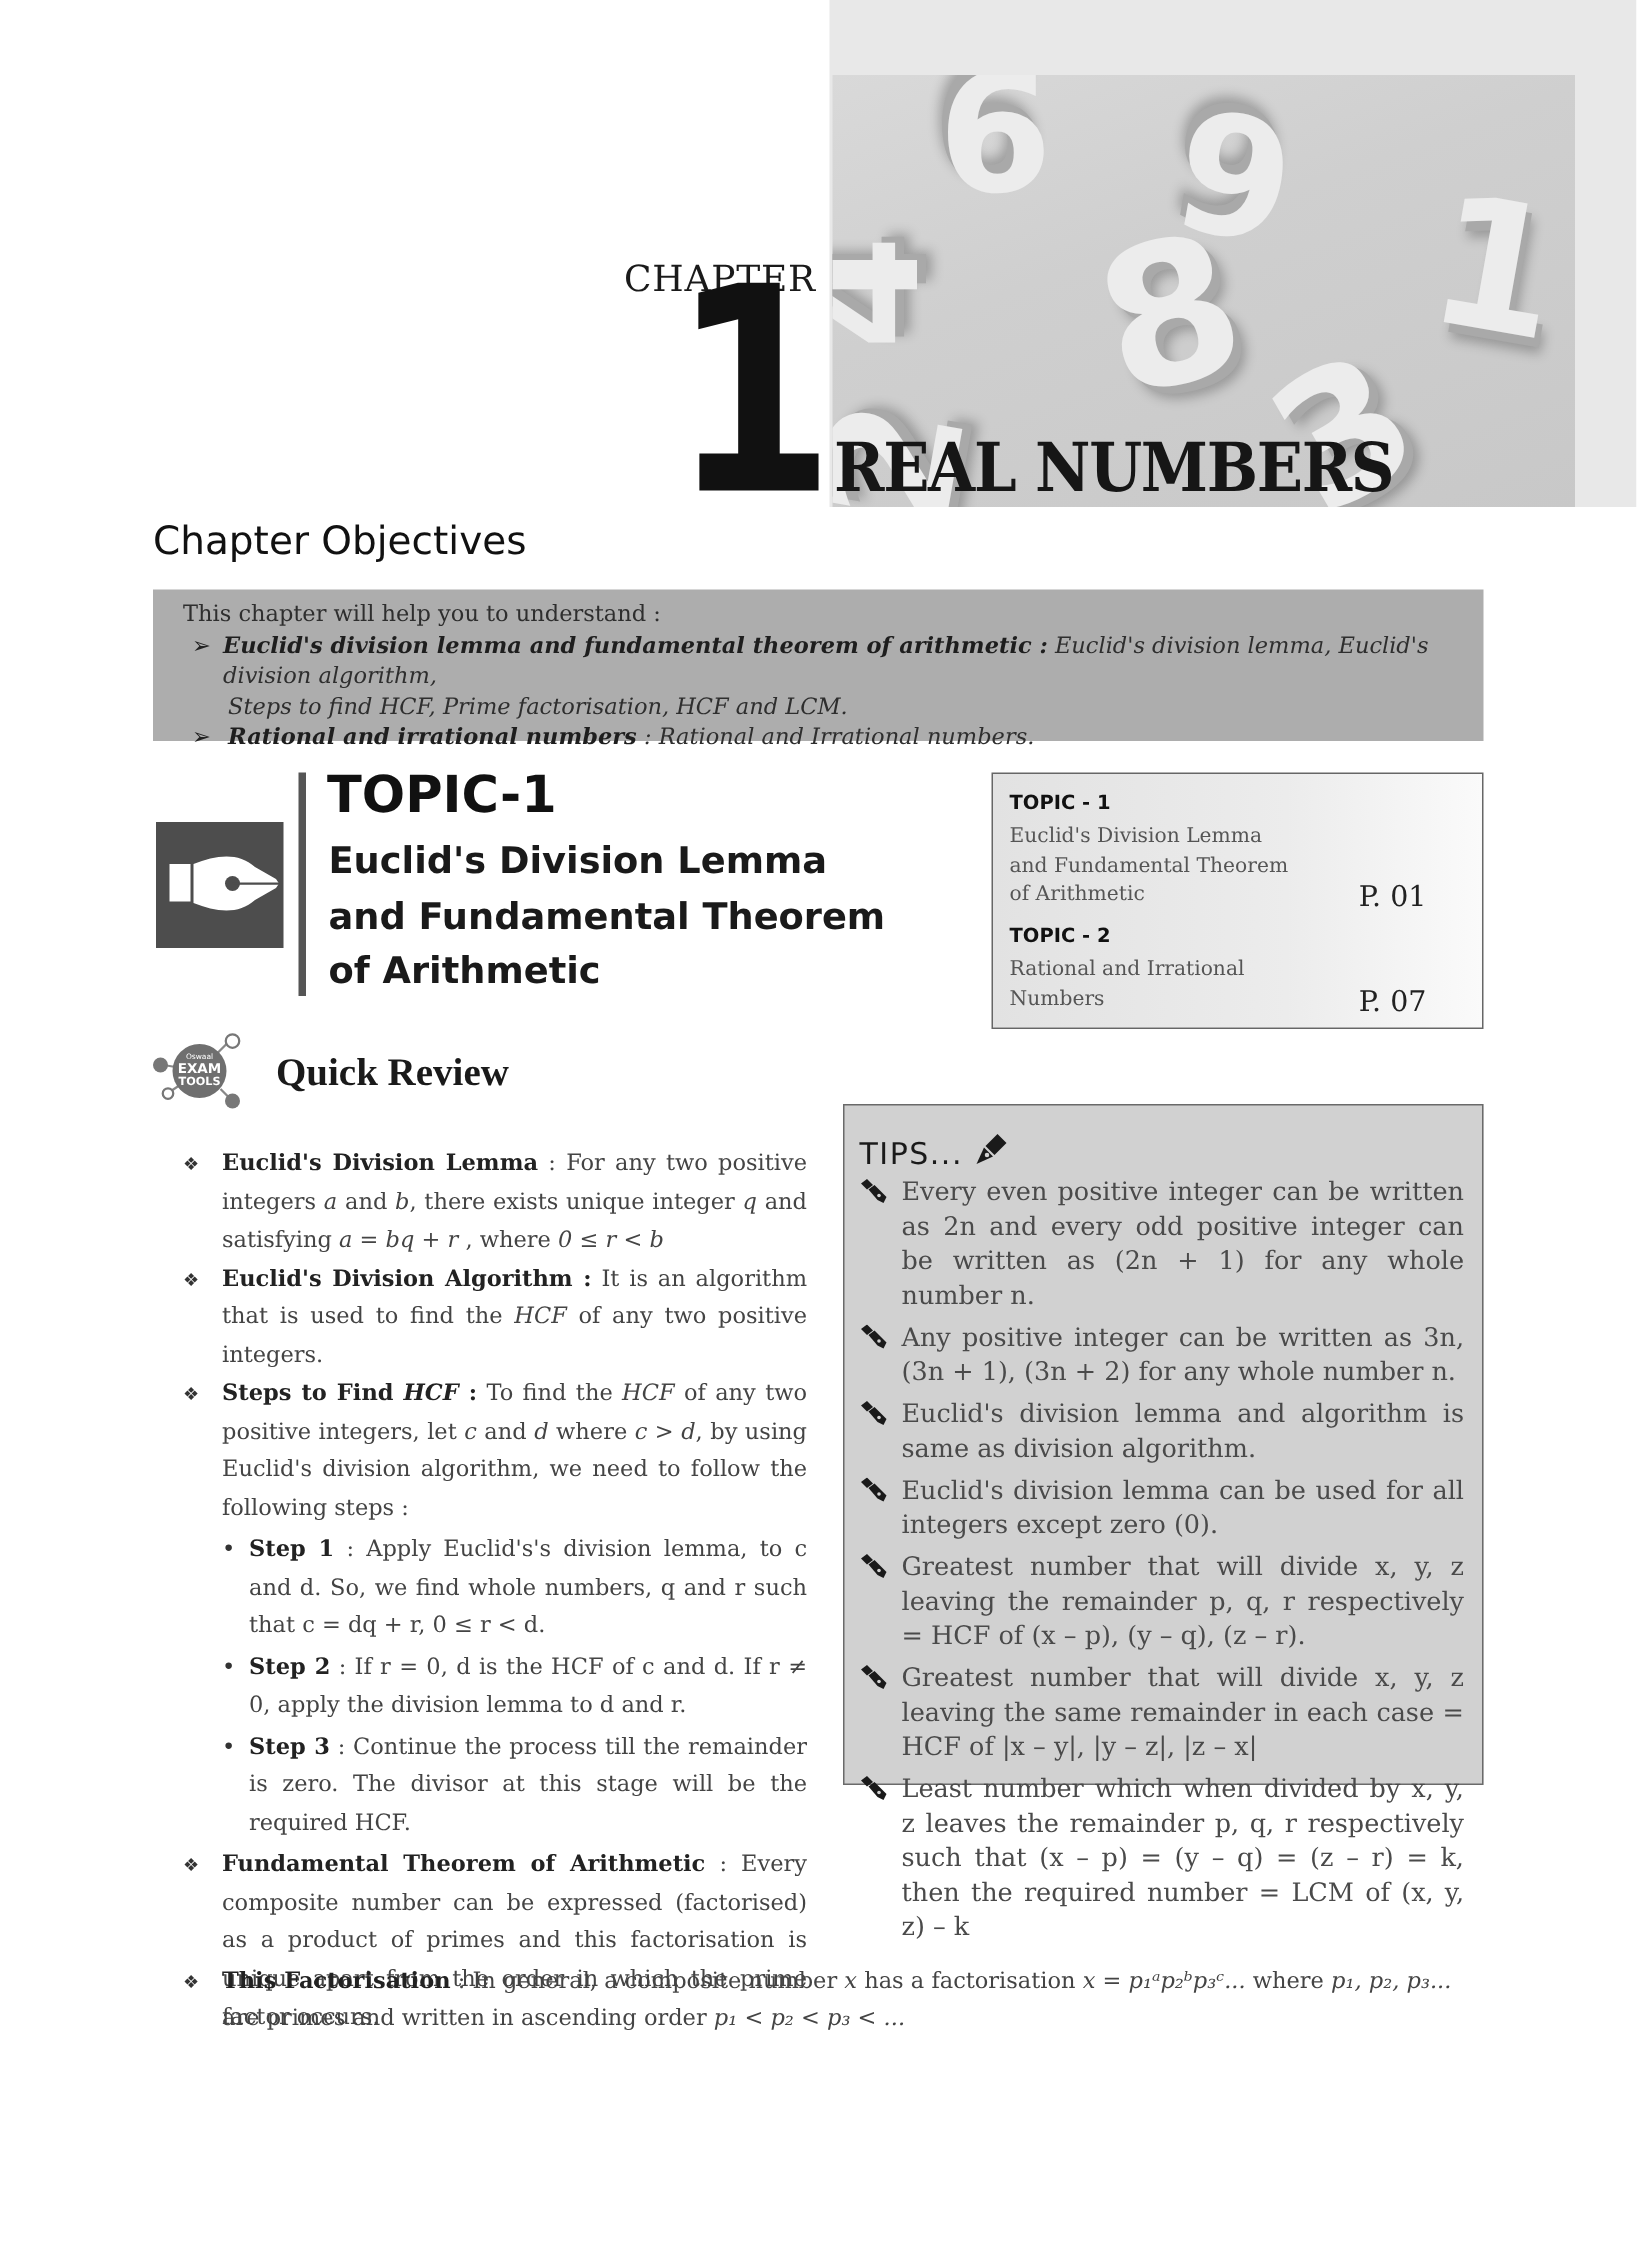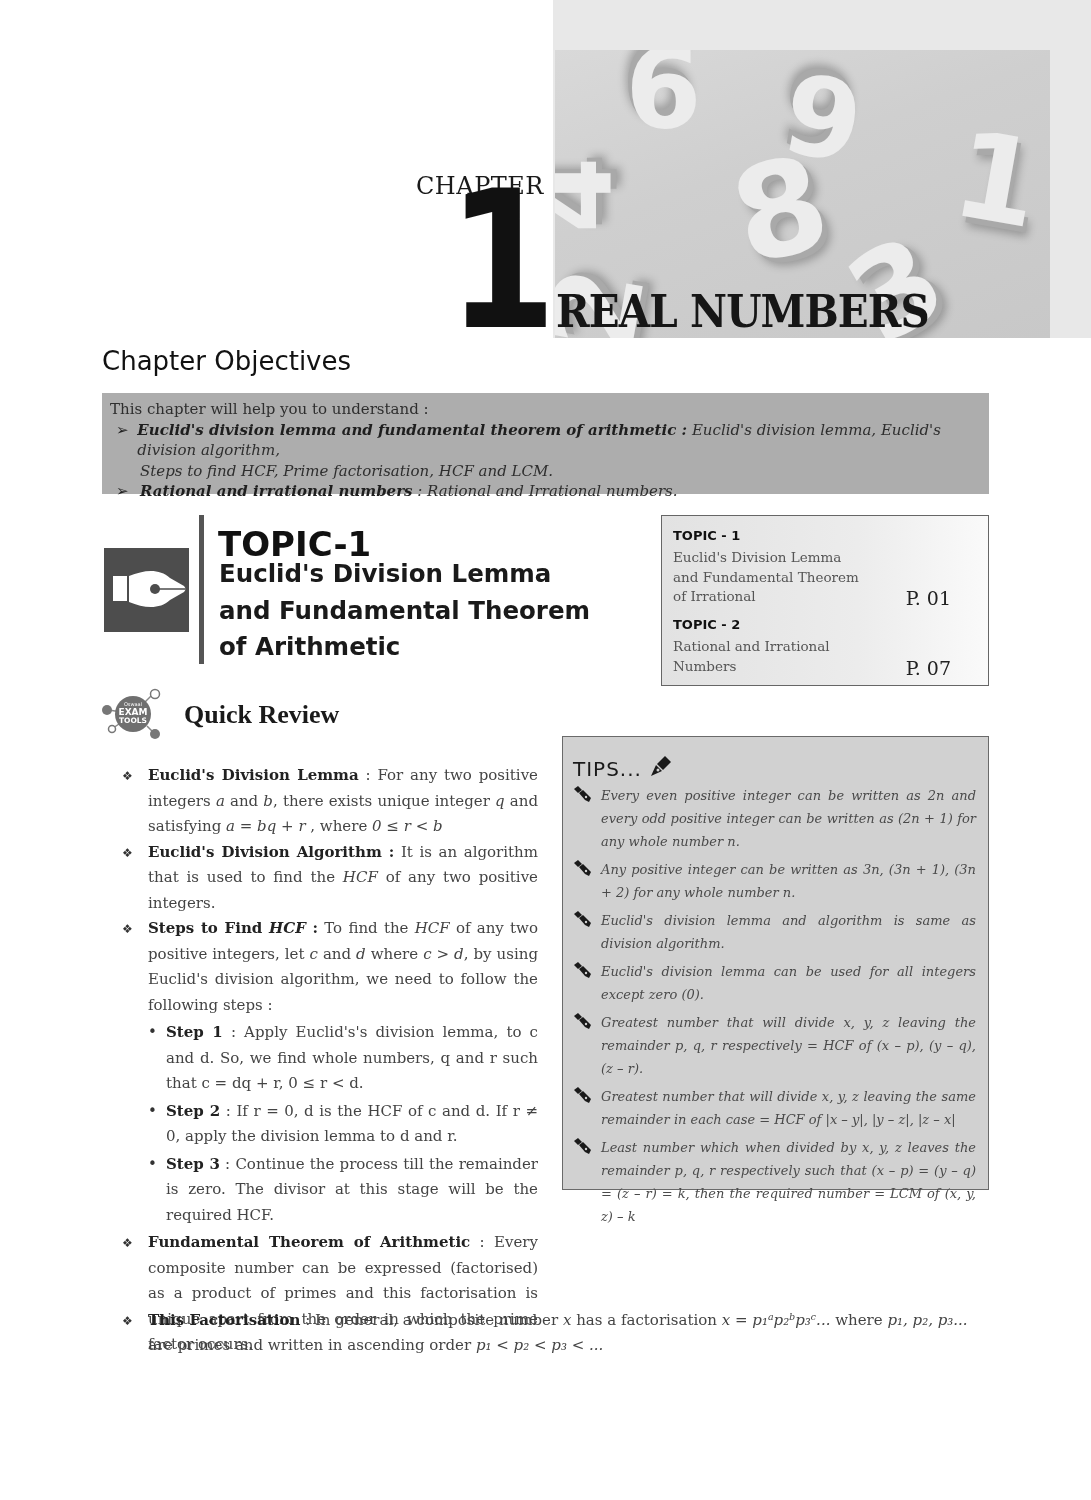--- a/index.html
+++ b/index.html
@@ -36,37 +36,37 @@
     transform: scaleX(0.9); transform-origin: left top;
   }
 
   
   .obj-heading {
     position: absolute; left: 102px; top: 346px; font-family: "DejaVu Sans", sans-serif;
     font-weight: normal; font-size: 26px; color: #111;
   }
   .obj-box {
     position: absolute; left: 102px; top: 393px; width: 887px; height: 101px;
-    background: #adadad; padding: 6px 8px; font-size: 15px; color: #2e2e2e; line-height: 20.5px;
+    background: #adadad; padding: 6px 20px; font-size: 15px; color: #2e2e2e; line-height: 20.5px;
   }
   .obj-row { display: flex; }
   .obj-arrow { width: 30px; padding-left: 6px; font-family: "DejaVu Sans", sans-serif; color:#222; }
   .obj-bold { font-style: italic; font-weight: bold; color: #1e1e1e; }
   .obj-it { font-style: italic; }
   .obj-indent { padding-left: 30px; font-style: italic; }
 
   
   .topic-icon-box {
     position: absolute; left: 104px; top: 548px; width: 85px; height: 84px; background: #4d4d4d;
   }
   .topic-divider {
     position: absolute; left: 199px; top: 515px; width: 5px; height: 149px; background: #555;
   }
   .topic-label {
-    position: absolute; left: 218px; top: 524px; font-family: "DejaVu Sans", sans-serif;
+    position: absolute; left: 218px; top: 510px; font-family: "DejaVu Sans", sans-serif;
     font-weight: bold; font-size: 34px; color: #111;
   }
   .topic-name {
     position: absolute; left: 219px; top: 556px; width: 390px; font-family: "DejaVu Sans", sans-serif;
     font-weight: bold; font-size: 24.5px; line-height: 36.5px; color: #1a1a1a;
   }
 
   
   .toc-box {
     position: absolute; left: 661px; top: 515px; width: 328px; height: 171px;
@@ -105,21 +105,21 @@
     color: #444; line-height: 25px;
   }
 
   
   .tips-box {
     position: absolute; left: 562px; top: 736px; width: 427px; height: 454px;
     background: #d1d1d1; border: 1.5px solid #6a6a6a; padding: 16px 12px 0 10px;
   }
   .tips-head { display: flex; align-items: center; font-family: "DejaVu Sans", sans-serif; font-size: 20px; color: #1a1a1a; letter-spacing: 1px; margin-bottom: 0px; }
   .tips-head-icon { margin-left: 6px; }
-  .tip { display: flex; font-style: italic; font-size: 13px; color: #4a4a4a; line-height: 23px; text-align: justify; margin-bottom: 5px; }
+  .tip { display: flex; font-size: 17px; color: #4a4a4a; line-height: 23px; text-align: justify; margin-bottom: 5px; }
   .tip-icon { width: 28px; flex: 0 0 28px; padding-top: 2px; }
   .tip-text { flex: 1; }
 </style>
 </head>
 <body>
 
 <div class="banner-bg"></div>
 <div class="banner-photo">
   <span class="digit" style="left:70px; top:-20px; font-size:110px; transform:rotate(180deg);">9</span>
   <span class="digit" style="left:230px; top:10px; font-size:110px; transform:rotate(190deg);">6</span>
@@ -162,21 +162,21 @@
 <div class="topic-divider"></div>
 <div class="topic-label">TOPIC-1</div>
 <div class="topic-name">Euclid's Division Lemma and Fundamental Theorem of Arithmetic</div>
 
 <div class="toc-box">
   <div>
     <div class="toc-topic-title">TOPIC - 1</div>
     <div class="toc-desc">Euclid's Division Lemma</div>
     <div class="toc-desc">and Fundamental Theorem</div>
     <div class="toc-row">
-      <span class="toc-desc">of Irrational</span>
+      <span class="toc-desc">of Arithmetic</span>
       <span class="toc-page">P. 01</span>
     </div>
   </div>
   <div class="toc-gap"></div>
   <div>
     <div class="toc-topic-title">TOPIC - 2</div>
     <div class="toc-desc">Rational and Irrational</div>
     <div class="toc-row">
       <span class="toc-desc">Numbers</span>
       <span class="toc-page">P. 07</span>

